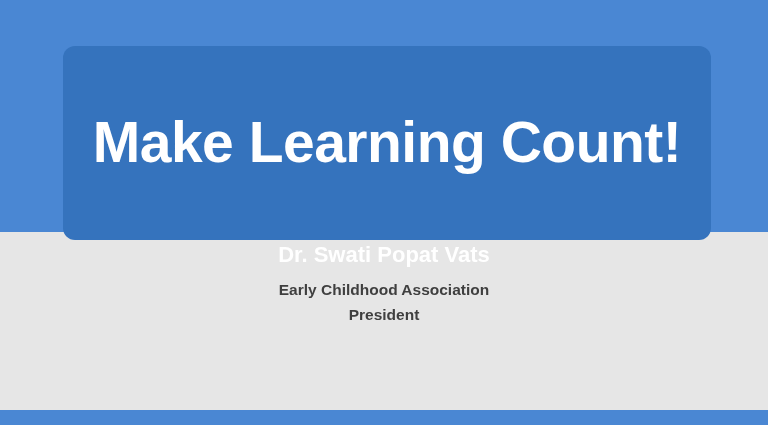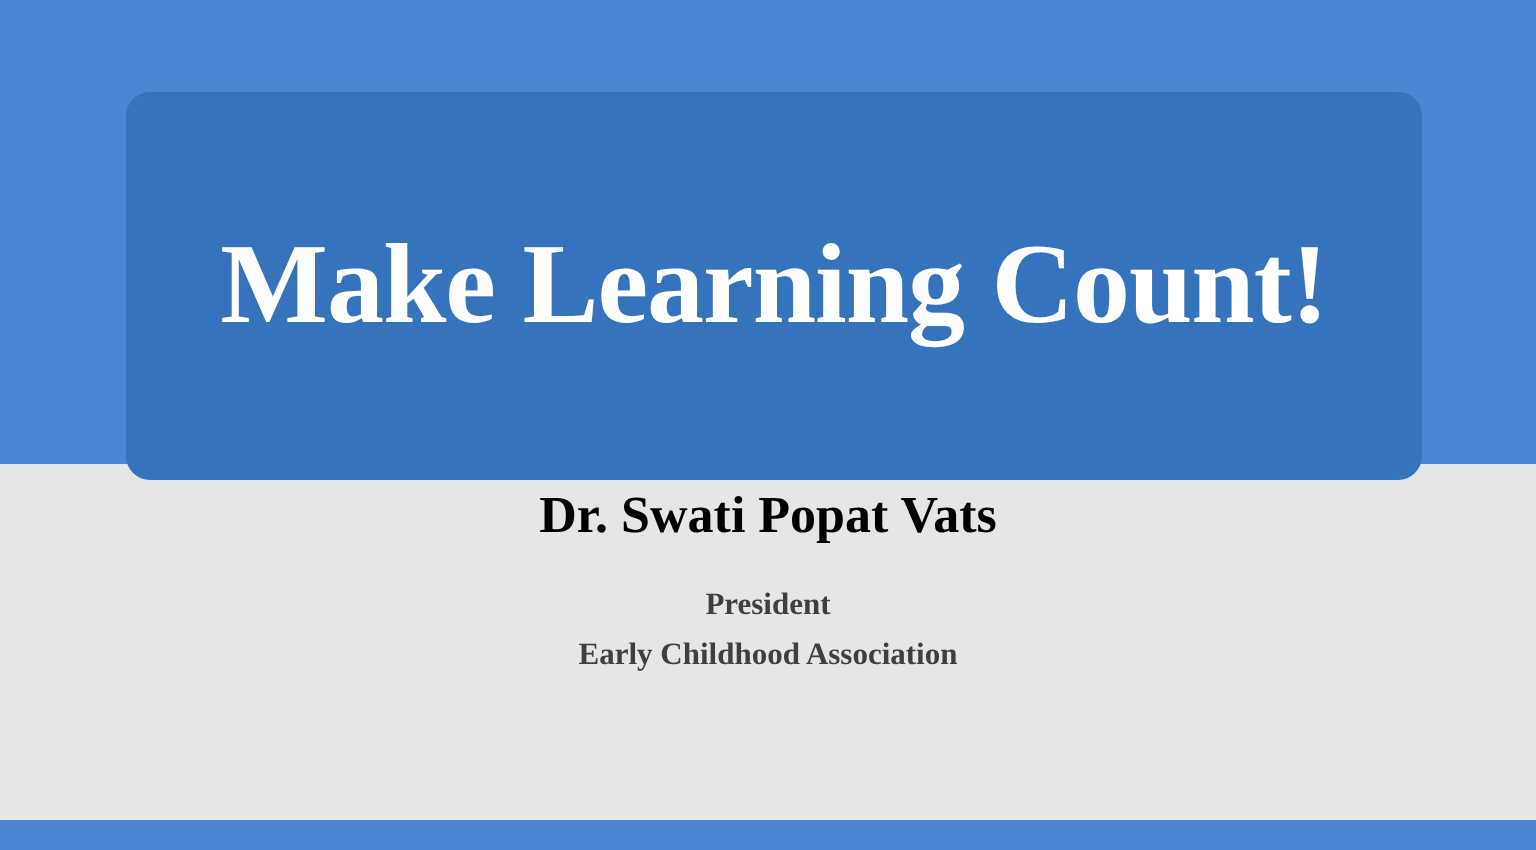--- a/index.html
+++ b/index.html
@@ -11,21 +11,20 @@
     height: 425px;
     font-family: "Liberation Sans", sans-serif;
     overflow: hidden;
   }
   .slide {
     position: relative;
     width: 768px;
     height: 425px;
     background: #4a87d3;
     overflow: hidden;
-    font-family: Liberation Serif, serif;
   }
   
   .lower-band {
     position: absolute;
     left: 0;
     top: 232px;
     width: 768px;
     height: 178px;
     background: #e6e6e6;
   }
@@ -66,25 +65,25 @@
   }
   
   .subtitle-block {
     position: absolute;
     left: 0;
     top: 238px;
     width: 768px;
     text-align: center;
   }
   .presenter-name {
-    color: #000000;
-    font-size: 26px;
+    color: #ffffff;
+    font-size: 22px;
     font-weight: bold;
     line-height: 1.5;
-    margin-bottom: 13px;
+    margin-bottom: 6px;
   }
   .affiliation-line {
     color: #3f3f3f;
     font-size: 15.5px;
     font-weight: bold;
     line-height: 1.62;
   }
 </style>
 </head>
 <body>
@@ -92,17 +91,17 @@
 <div class="slide">
 
   <div class="lower-band"></div>
   <div class="bottom-strip"></div>
 
   <div class="title-panel"></div>
   <div class="title-text">Make Learning Count!</div>
 
   <div class="subtitle-block">
     <div class="presenter-name">Dr. Swati Popat Vats</div>
+    <div class="affiliation-line">Early Childhood Association</div>
     <div class="affiliation-line">President</div>
-    <div class="affiliation-line">Early Childhood Association</div>
   </div>
 
 </div>
 
 </body></html>

